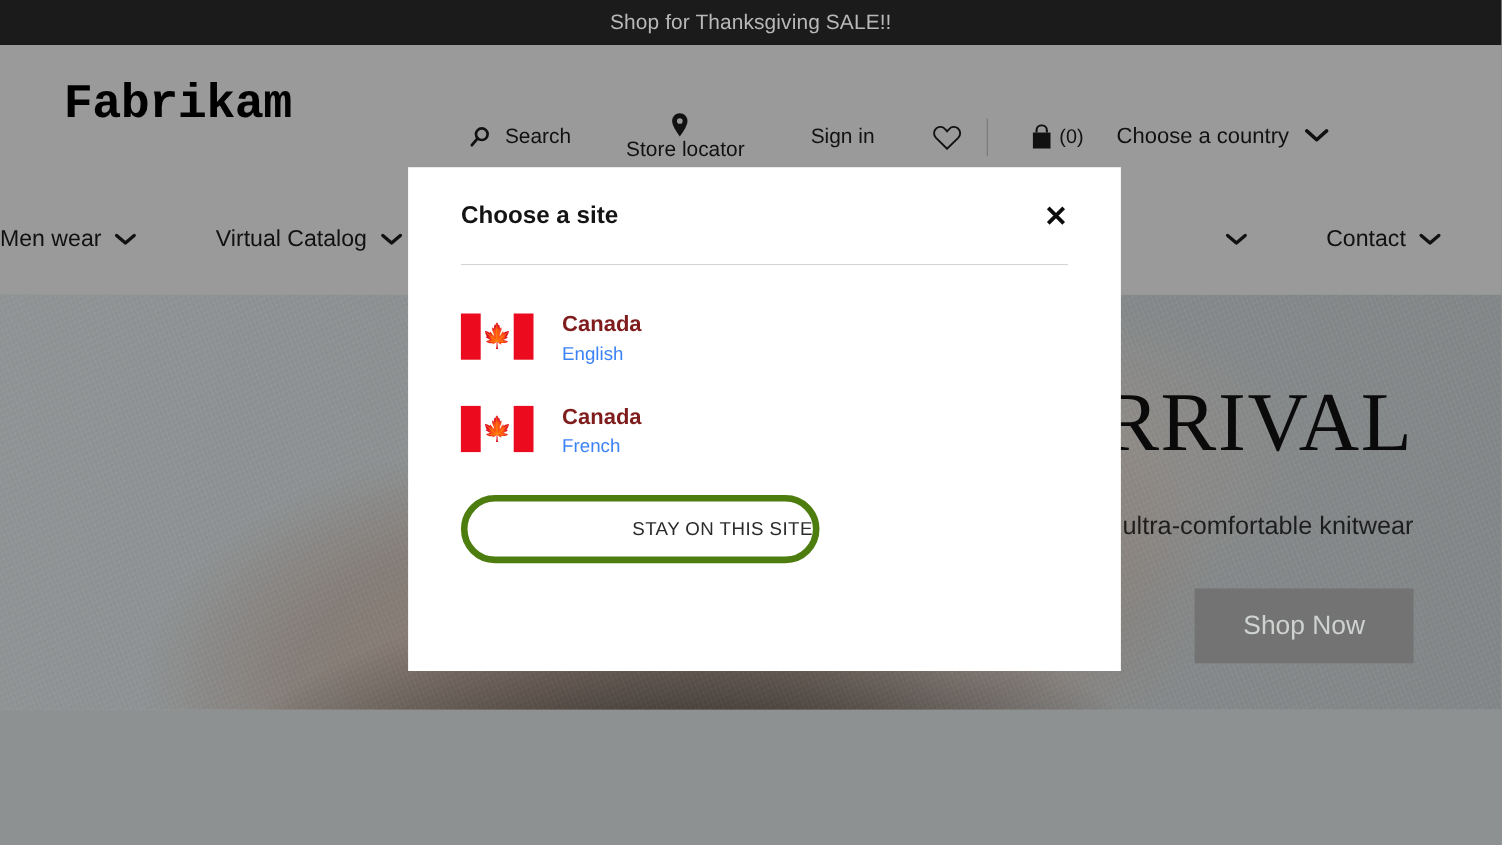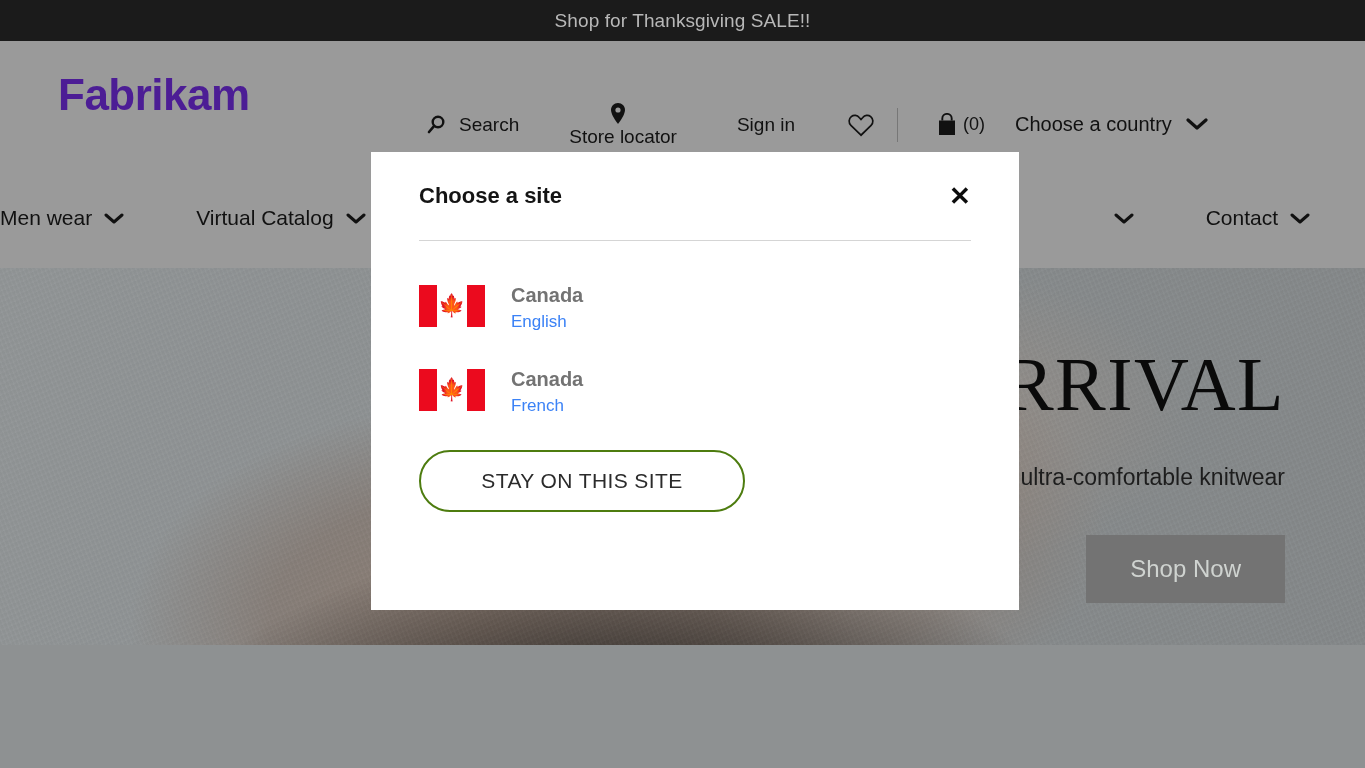--- a/index.html
+++ b/index.html
@@ -49,25 +49,25 @@
 
   .header-top {
     position: relative;
     height: 127px;
   }
 
   .brand-logo {
     position: absolute;
     left: 58px;
     top: 32px;
-    font-family: Liberation Sans, sans-serif;
+    font-family: Liberation Mono, monospace;
     font-weight: bold;
     font-size: 44px;
     letter-spacing: -0.5px;
-    color: #4c1d95;
+    color: #000000;
     line-height: 1;
   }
 
   .header-utils {
     position: absolute;
     left: 425px;
     top: 0;
     height: 127px;
     right: 55px;
     display: flex;
@@ -302,45 +302,46 @@
     top: 50%;
     transform: translate(-50%, -50%);
     font-size: 22px;
     line-height: 1;
     color: #eb0a1e;
   }
   .site-labels { display: flex; flex-direction: column; }
   .site-country {
     font-size: 20px;
     font-weight: bold;
-    color: #737373;
+    color: #7f1d1d;
     line-height: 1.25;
     text-align: center;
   }
   .site-language {
     font-size: 17px;
     color: #3b82f6;
     line-height: 1.45;
     margin-top: 2px;
   }
 
   .stay-button {
     display: block;
     margin-top: 14px;
     margin-left: 0;
     width: 326px;
     height: 62px;
     border-radius: 31px;
-    border: 2px solid #4d7c0f;
+    border: 6px solid #4d7c0f;
     background: #ffffff;
     color: #2b2b2b;
-    font-size: 21px;
+    font-size: 17px;
     letter-spacing: .4px;
     cursor: pointer;
     font-family: "Liberation Sans", sans-serif;
+    text-align: right;
   }
 </style>
 </head>
 <body>
 
 <div id="app">
 
   <div class="promo-banner">
     <span class="promo-banner-text">Shop for Thanksgiving SALE!!</span>
   </div>

